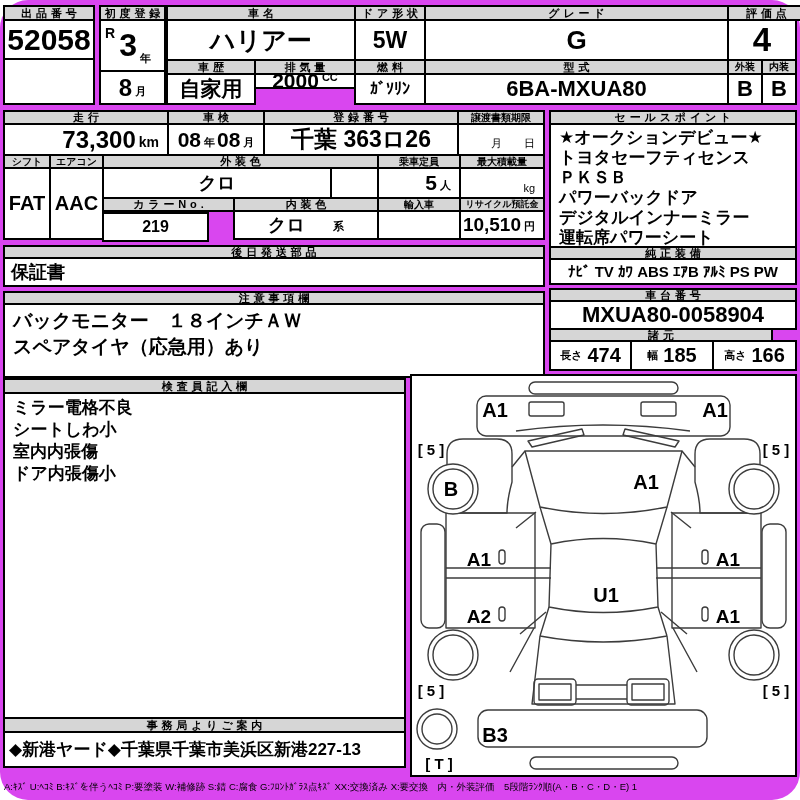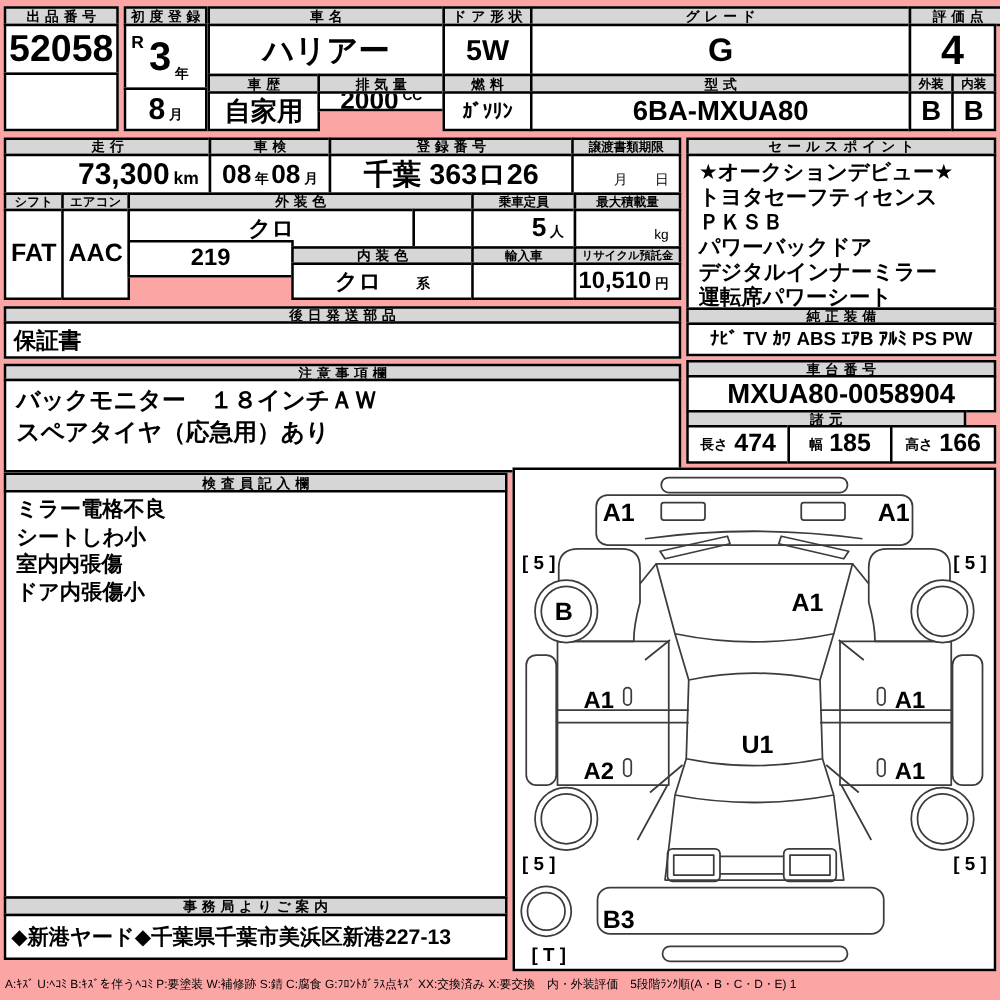--- a/index.html
+++ b/index.html
@@ -1,17 +1,17 @@
 <!DOCTYPE html>
 <html><head>
 <meta charset="utf-8">
 <style>
   html,body{margin:0;padding:0;background:#fff;}
-  #sheet{position:relative;width:800px;height:800px;background:#fca5a5;
-    font-family:"Liberation Sans","DejaVu Sans",sans-serif;color:#000;}
+  #sheet{position:relative;width:800px;height:800px;background:#d946ef;
+    font-family:"Liberation Sans","DejaVu Sans",sans-serif;color:#000;border-radius:28px;}
   .cell{position:absolute;box-sizing:border-box;border:2px solid #000;background:#fff;
     display:flex;align-items:center;justify-content:center;font-weight:bold;overflow:hidden;white-space:nowrap;}
   .hdr{background:#d6d6d6;font-size:11px;letter-spacing:0.35em;padding-left:0.35em;}
   .hdr.sm{font-size:10px;letter-spacing:0;padding-left:0;text-align:center;}
   .u{font-size:11px;margin-left:3px;align-self:flex-end;padding-bottom:4px;}
   .txt{flex-direction:column;align-items:flex-start;justify-content:flex-start;padding:3px 8px;}
   .txt div{line-height:20px;}
   .rightval{justify-content:flex-end;padding-right:8px;}
   .corner{justify-content:flex-end;align-items:flex-end;font-weight:normal;font-size:11px;padding:0 8px 3px 0;}
   .legend{position:absolute;left:4px;top:781px;width:792px;font-size:9.5px;font-weight:normal;letter-spacing:0;}
@@ -91,21 +91,21 @@
   <div class="cell" style="left:330px;top:167px;width:49px;height:32px"></div>
   <div class="cell hdr sm" style="left:377px;top:154px;width:84px;height:15px">乗車定員</div>
   <div class="cell rightval" style="left:377px;top:167px;width:84px;height:32px">
     <span style="font-size:21px">5</span>
     <span class="u">人</span>
   </div>
   <div class="cell hdr sm" style="left:459px;top:154px;width:86px;height:15px">最大積載量</div>
   <div class="cell corner" style="left:459px;top:167px;width:86px;height:32px">kg</div>
 
   <div class="cell hdr" style="left:102px;top:197px;width:133px;height:15px">カラーNo.</div>
-  <div class="cell" style="left:102px;top:192px;width:133px;height:30px;font-size:19px">219</div>
+  <div class="cell" style="left:102px;top:212px;width:107px;height:30px;font-size:16px">219</div>
   <div class="cell hdr" style="left:233px;top:197px;width:146px;height:15px">内装色</div>
   <div class="cell" style="left:233px;top:210px;width:146px;height:30px">
     <span style="font-size:18px">クロ</span>
     <span class="u" style="margin-left:28px">系</span>
   </div>
   <div class="cell hdr sm" style="left:377px;top:197px;width:84px;height:15px">輸入車</div>
   <div class="cell" style="left:377px;top:210px;width:84px;height:30px"></div>
   <div class="cell hdr sm" style="left:459px;top:197px;width:86px;height:15px;font-size:9px">リサイクル預託金</div>
   <div class="cell rightval" style="left:459px;top:210px;width:86px;height:30px">
     <span style="font-size:19px">10,510</span>

